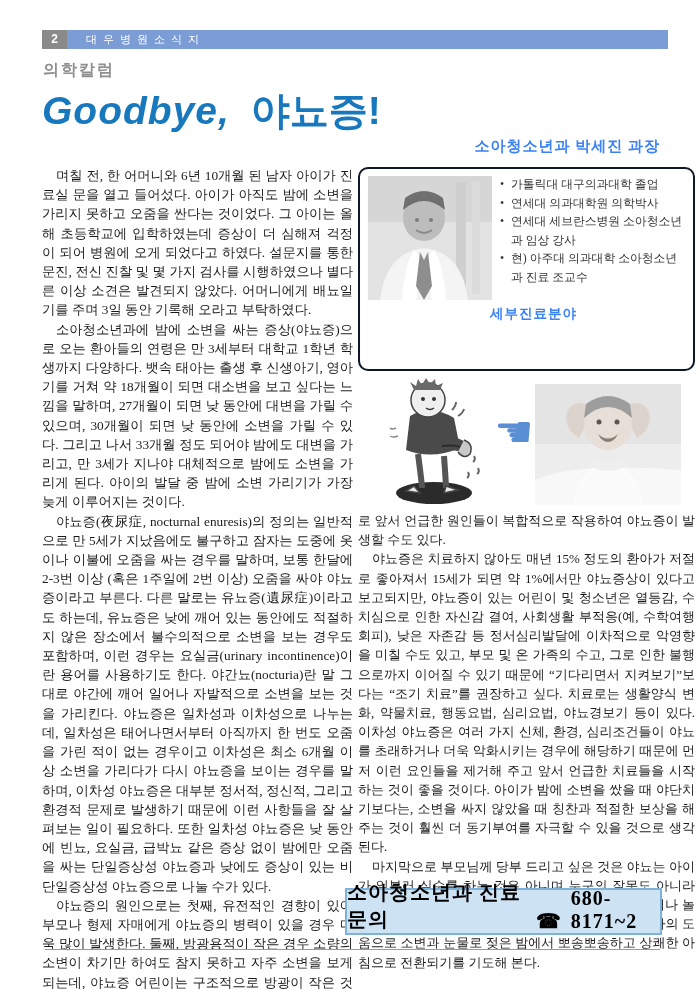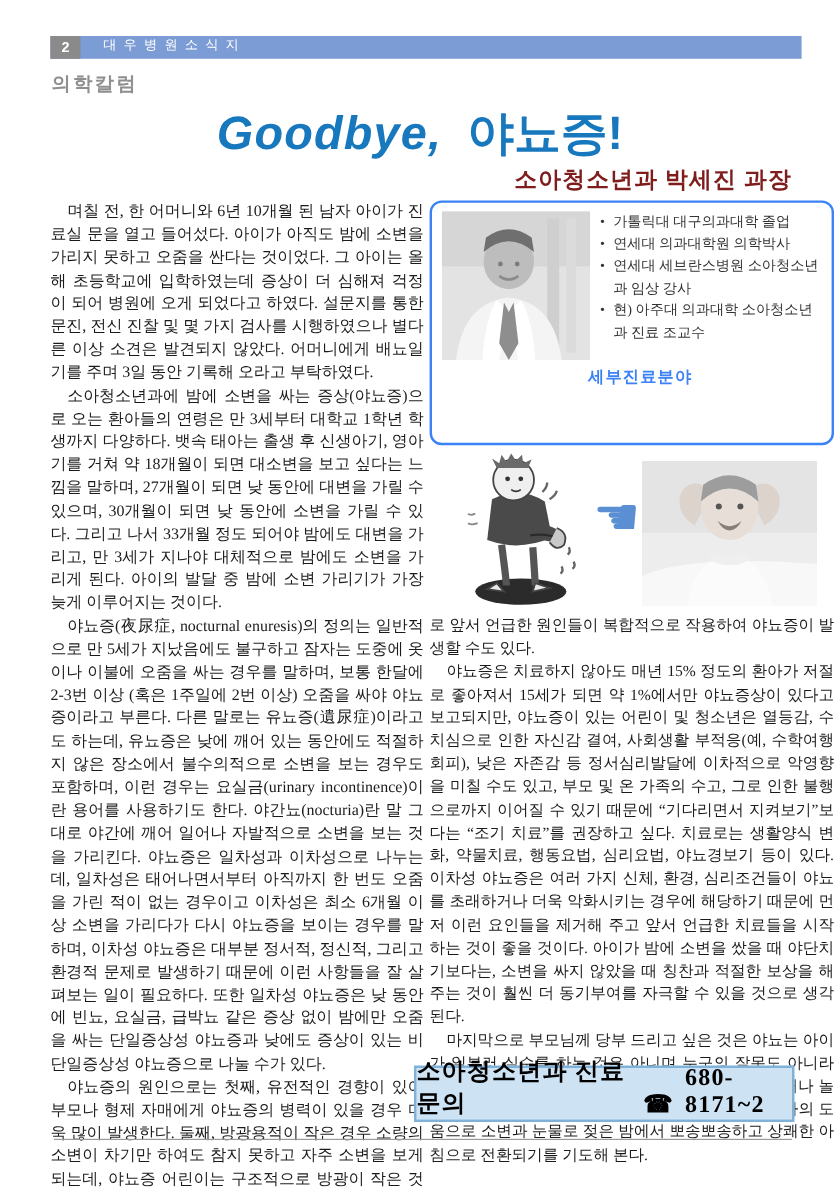--- a/index.html
+++ b/index.html
@@ -13,53 +13,53 @@
     position:absolute; left:42px; top:30px; width:626px; height:19px;
     background:#7b9cd4;
   }
   .page-num {
     position:absolute; left:0; top:0; width:25px; height:19px;
     background:#8a8a8a; color:#fff; text-align:center;
     font-family:"Liberation Sans", sans-serif; font-size:12px; font-weight:bold; line-height:19px;
   }
   .newsletter-title {
     position:absolute; left:44px; top:0; height:19px; line-height:19px;
-    color:#fff; font-family:Liberation Mono, monospace;
+    color:#fff; font-family:Liberation Serif, serif;
     font-size:11px; letter-spacing:6px;
   }
 
   .column-label {
     position:absolute; left:43px; top:60px; color:#8f8f8f;
     font-size:16px; font-weight:bold; letter-spacing:2px;
   }
 
   .title {
-    position:absolute; left:42px; top:84px; width:616px; text-align:center;
+    position:absolute; left:42px; top:84px; width:616px; 
     color:#1878be; font-family:"Liberation Sans", sans-serif;
     font-size:39px; font-weight:bold; white-space:nowrap;
   }
   .title .en { font-style:italic; letter-spacing:1px; }
   .title .ko { font-style:normal; margin-left:10px; }
 
   .byline {
-    position:absolute; right:40px; top:137px; font-size:19px; font-weight:bold; color:#7f1d1d;
+    position:absolute; right:40px; top:137px; font-size:15px; font-weight:bold; color:#3b82f6;
     letter-spacing:1px;
   }
 
   
   .col-left {
     position:absolute; left:42px; top:166px; width:311px;
     font-size:13.3px; line-height:19.2px; text-align:justify; color:#1a1a1a;
   }
   .col-left p { margin:0; text-indent:14px; }
 
   
   .doctor-box {
     position:absolute; left:358px; top:167px; width:337px; height:204px;
-    border:2px solid #3b82f6; border-radius:10px; box-sizing:border-box; background:#fff;
+    border:2px solid #0f172a; border-radius:10px; box-sizing:border-box; background:#fff;
   }
   .doctor-photo { position:absolute; left:8px; top:7px; width:124px; height:124px; overflow:hidden; }
   .credentials {
     position:absolute; left:140px; top:6px; width:188px; margin:0; padding:0; list-style:none;
     font-size:11.8px; line-height:18.5px; color:#333;
   }
   .credentials li { padding-left:11px; position:relative; }
   .credentials li::before { content:"\2022"; position:absolute; left:0; color:#333; }
   .specialty-header {
     position:absolute; left:130px; top:136px;

